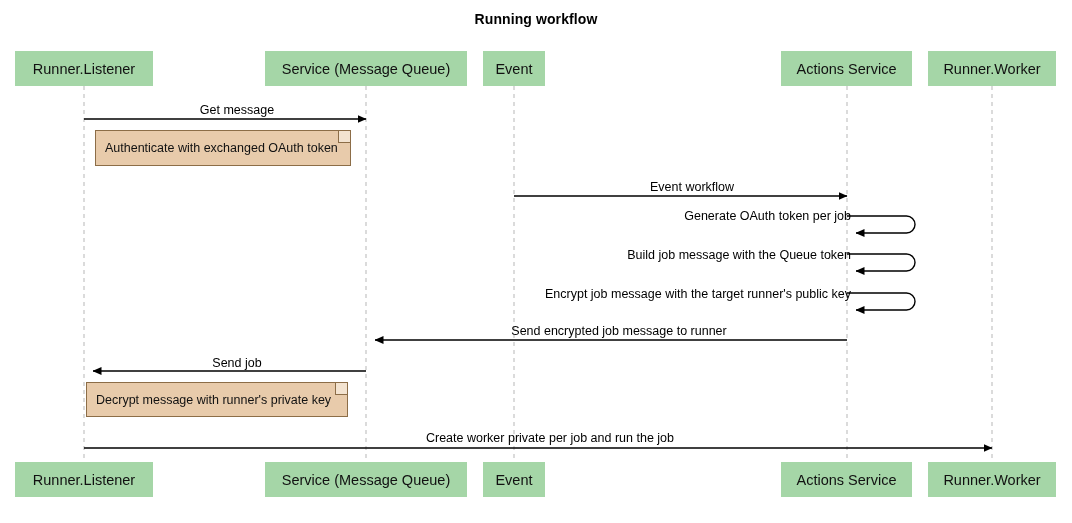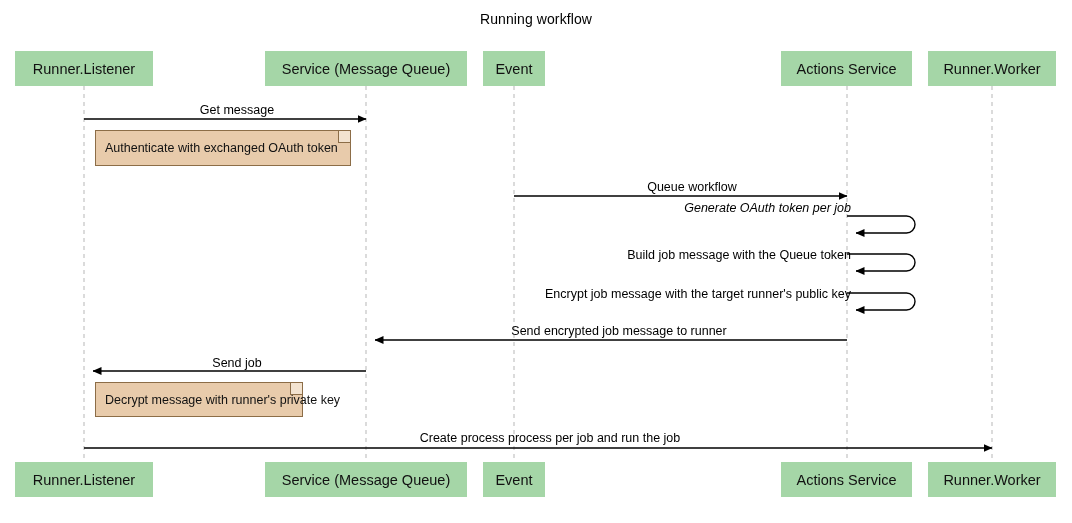--- a/index.html
+++ b/index.html
@@ -27,21 +27,21 @@
     width: 1072px;
     height: 523px;
   }
   .diagram-title {
     position: absolute;
     top: 11px;
     left: 0;
     width: 1072px;
     text-align: center;
     font-size: 14px;
-    font-weight: normal;
+    font-weight: bold;
     letter-spacing: 0.1px;
   }
   .actor-box {
     position: absolute;
     box-sizing: border-box;
     background: #a5d6a7;
     border-radius: 0;
     display: flex;
     align-items: center;
     justify-content: center;
@@ -152,29 +152,29 @@
       </div>
       <div class="actor-box" style="left: 928px; top: 462px; width: 128px; height: 35px; background: rgb(165, 214, 167);">
         <span>Runner.Worker</span>
       </div>
     </div>
   <div id="notes-layer">
       <div class="note-box" style="left: 95px; top: 130px; width: 256px; height: 36px; background: rgb(232, 203, 171); border-color: rgb(140, 109, 71);">
         <span>Authenticate with exchanged OAuth token</span>
         <span class="note-fold"></span>
       </div>
-      <div class="note-box" style="left: 95px; top: 382px; width: 208px; height: 35px; background: rgb(232, 203, 171); border-color: rgb(140, 109, 71);">
+      <div class="note-box" style="left: 86px; top: 382px; width: 262px; height: 35px; background: rgb(232, 203, 171); border-color: rgb(140, 109, 71);">
         <span>Decrypt message with runner's private key</span>
         <span class="note-fold"></span>
       </div>
     </div>
   <div id="labels-layer">
       <div class="msg-label" style="top: 103px; left: 225px;">Get message</div>
-      <div class="msg-label" style="top: 180px; left: 680px;">Queue workflow</div>
-      <div class="msg-label right-anchor" style="top: 201px; left: 0px; width: 843px; padding-right: 4px; box-sizing: border-box; font-style: italic;">Generate OAuth token per job</div>
+      <div class="msg-label" style="top: 180px; left: 680px;">Event workflow</div>
+      <div class="msg-label right-anchor" style="top: 209px; left: 0px; width: 843px; padding-right: 4px; box-sizing: border-box;">Generate OAuth token per job</div>
       <div class="msg-label right-anchor" style="top: 248px; left: 0px; width: 843px; padding-right: 4px; box-sizing: border-box;">Build job message with the Queue token</div>
       <div class="msg-label right-anchor" style="top: 287px; left: 0px; width: 843px; padding-right: 4px; box-sizing: border-box;">Encrypt job message with the target runner's public key</div>
       <div class="msg-label" style="top: 324px; left: 607px;">Send encrypted job message to runner</div>
       <div class="msg-label" style="top: 356px; left: 225px;">Send job</div>
-      <div class="msg-label" style="top: 431px; left: 538px;">Create process process per job and run the job</div>
+      <div class="msg-label" style="top: 431px; left: 538px;">Create worker private per job and run the job</div>
     </div>
 
 </div>
 
 </body></html>

